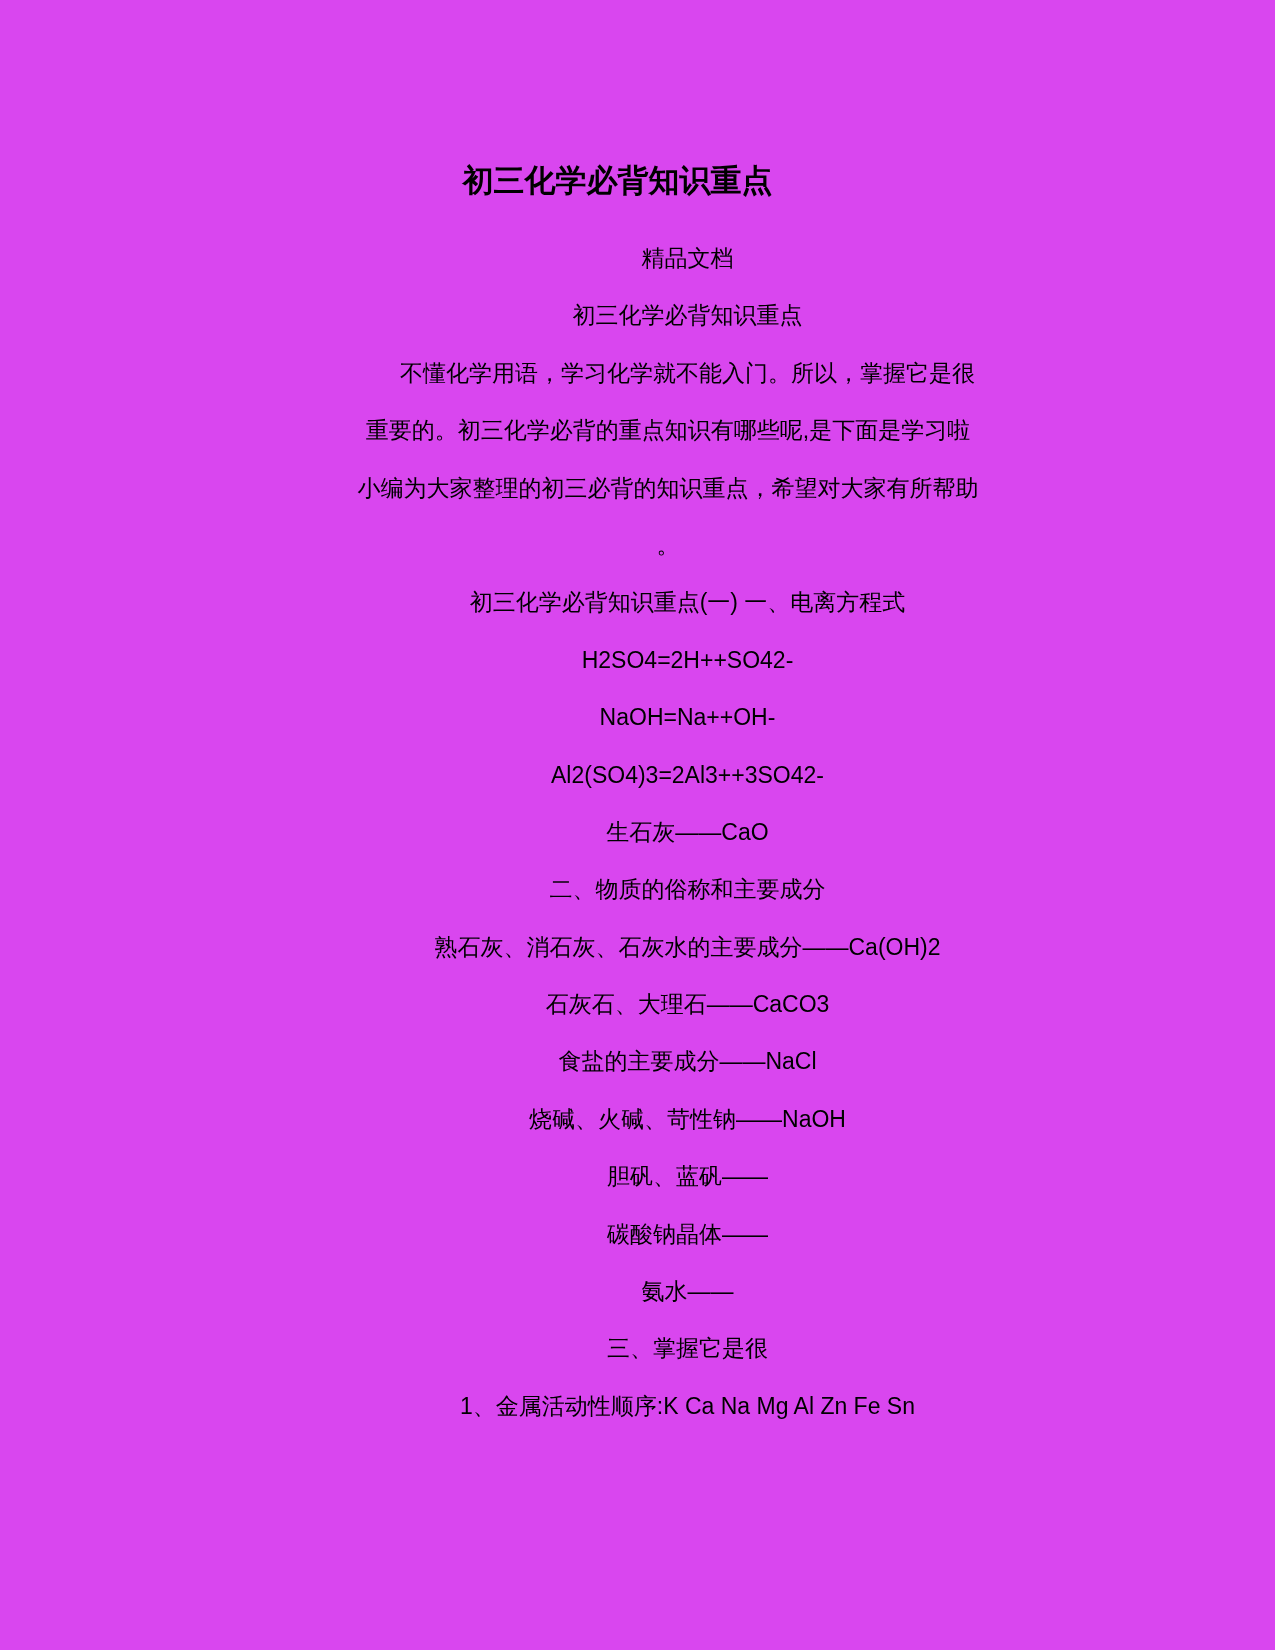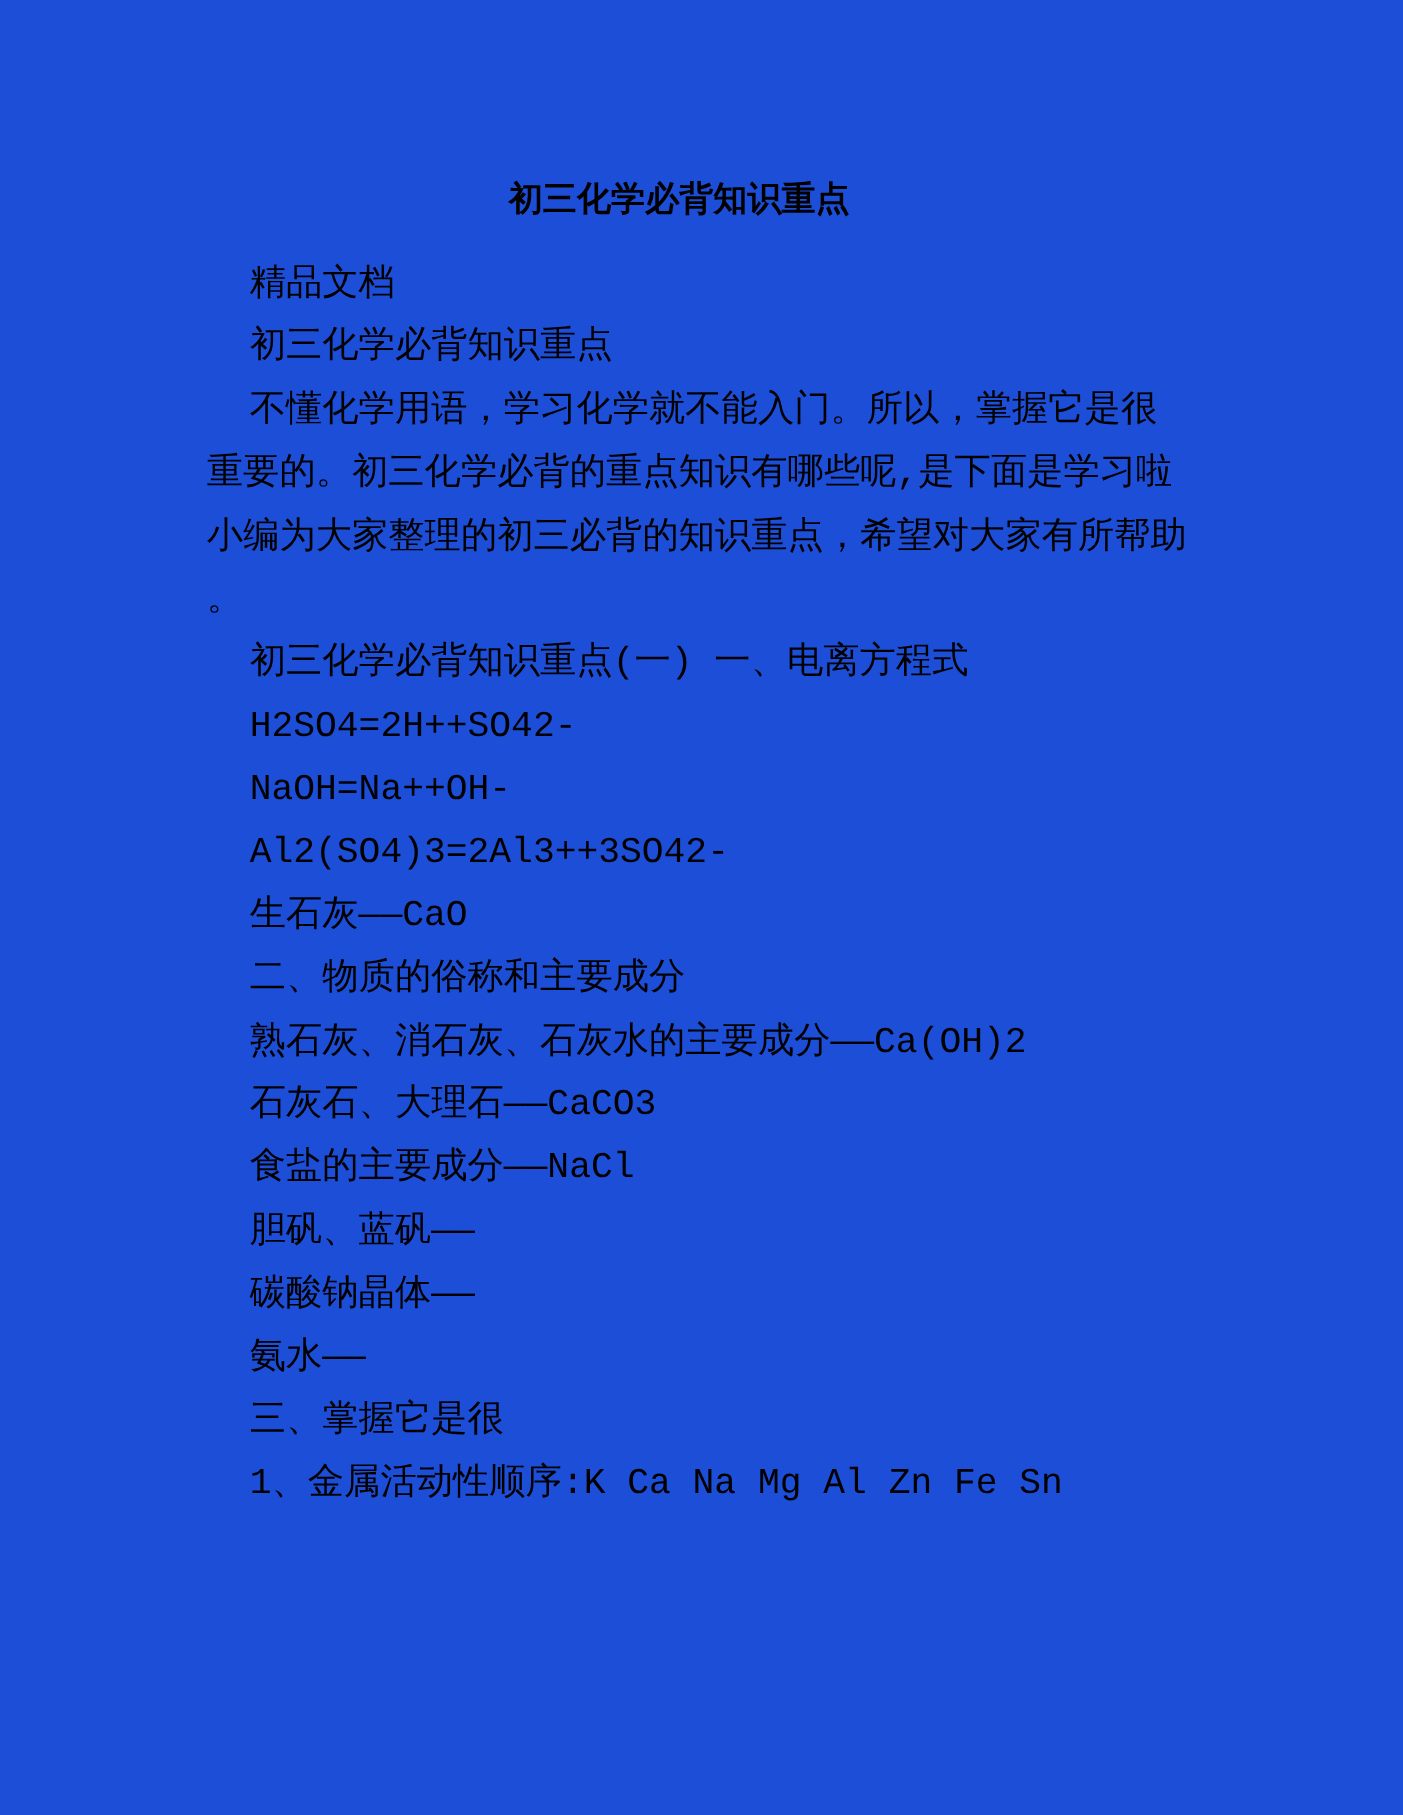--- a/index.html
+++ b/index.html
@@ -4,21 +4,21 @@
 <style>
   html, body {
     margin: 0;
     padding: 0;
     background: #ffffff;
   }
   .page {
     position: relative;
     width: 1275px;
     height: 1650px;
-    background: #1d4ed8;
+    background: #d946ef;
     color: #000000;
     overflow: hidden;
   }
   .doc-title {
     position: absolute;
     top: 152px;
     left: 0;
     width: 1235px;
     margin: 0;
     text-align: center;
@@ -26,24 +26,25 @@
     font-weight: bold;
     font-size: 31px;
     line-height: 57px;
     white-space: pre;
   }
   .doc-body {
     position: absolute;
     top: 230px;
     left: 188px;
     width: 960px;
-    font-family: Liberation Mono, monospace;
+    font-family: Liberation Sans, sans-serif;
     font-weight: normal;
-    font-size: 33px;
+    font-size: 23px;
     line-height: 57.4px;
+    text-align: center;
   }
   .line {
     white-space: pre;
     height: 57.4px;
   }
   .line.indent {
     padding-left: 39px;
   }
 </style>
 </head>
@@ -60,19 +61,20 @@
       <div class="line">。</div>
       <div class="line indent">初三化学必背知识重点(一) 一、电离方程式</div>
       <div class="line indent">H2SO4=2H++SO42-</div>
       <div class="line indent">NaOH=Na++OH-</div>
       <div class="line indent">Al2(SO4)3=2Al3++3SO42-</div>
       <div class="line indent">生石灰——CaO</div>
       <div class="line indent">二、物质的俗称和主要成分</div>
       <div class="line indent">熟石灰、消石灰、石灰水的主要成分——Ca(OH)2</div>
       <div class="line indent">石灰石、大理石——CaCO3</div>
       <div class="line indent">食盐的主要成分——NaCl</div>
+      <div class="line indent">烧碱、火碱、苛性钠——NaOH</div>
       <div class="line indent">胆矾、蓝矾——</div>
       <div class="line indent">碳酸钠晶体——</div>
       <div class="line indent">氨水——</div>
       <div class="line indent">三、掌握它是很</div>
       <div class="line indent">1、金属活动性顺序:K Ca Na Mg Al Zn Fe Sn</div>
     </div>
 </div>
 
 </body></html>

